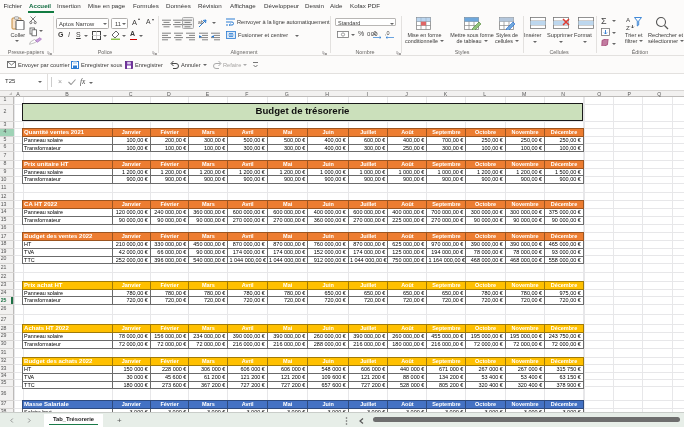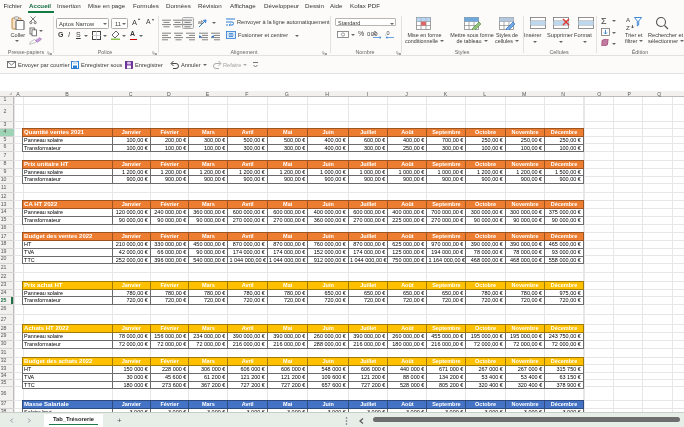--- a/index.html
+++ b/index.html
@@ -328,20 +328,33 @@
 <svg class="abs" style="left:213px;top:5px" width="9" height="8" viewBox="0 0 9 8">
         <path d="M7.5 2.5 H3 a2.5 2.5 0 0 0 0 5 h3" fill="none" stroke="#aaa" stroke-width="1"></path>
         <path d="M5.5 0 L8 2.5 L5.5 5" fill="none" stroke="#aaa" stroke-width="1"></path>
       </svg>
 <span style="left:223px;color:#a5a3a1">Refaire</span>
 <div class="dd" style="left:243px;top:8px;border-top-color:#aaa"></div>
 <svg class="abs" style="left:252px;top:5px" width="7" height="8" viewBox="0 0 7 8">
         <path d="M1 1.5 h5 M1.5 4 l2 2 2 -2" fill="none" stroke="#666" stroke-width="0.9"></path>
       </svg>
 </div>
+<div class="abs fbar">
+<div class="abs" style="left:0px;top:0px;width:48px;height:15.5px;background:#fff;border-right:1px solid #e0dedc">
+        <span style="position:absolute;left:5px;top:4px;font-size:6px;color:#333">T25</span>
+        <div class="dd" style="left:38px;top:6.5px"></div>
+      </div>
+<div class="abs" style="left:51px;top:3px;width:1px;height:10px;background:#cccccc"></div>
+<span class="abs" style="left:58px;top:3.5px;font-size:7px;color:#999">×</span>
+<svg class="abs" style="left:68px;top:5px" width="8" height="6" viewBox="0 0 8 6">
+        <path d="M0.5 3 L3 5.5 L7.5 0.5" fill="none" stroke="#999" stroke-width="1.1"></path>
+      </svg>
+<span class="abs" style="left:80px;top:3px;font-size:7.5px;font-style:italic;color:#444;font-family:'Liberation Serif',serif">fx</span>
+<div class="dd" style="left:89px;top:7.5px"></div>
+</div>
 <div class="abs sheet">
 <div class="gl" style="left:13.50px;top:6.00px;width:1px;height:315.50px"></div>
 <div class="gl" style="left:22.50px;top:6.00px;width:1px;height:315.50px"></div>
 <div class="gl" style="left:111.50px;top:6.00px;width:1px;height:315.50px"></div>
 <div class="gl" style="left:149.50px;top:6.00px;width:1px;height:315.50px"></div>
 <div class="gl" style="left:188.00px;top:6.00px;width:1px;height:315.50px"></div>
 <div class="gl" style="left:227.00px;top:6.00px;width:1px;height:315.50px"></div>
 <div class="gl" style="left:266.50px;top:6.00px;width:1px;height:315.50px"></div>
 <div class="gl" style="left:307.00px;top:6.00px;width:1px;height:315.50px"></div>
 <div class="gl" style="left:347.50px;top:6.00px;width:1px;height:315.50px"></div>
@@ -912,20 +925,21 @@
 <td class="v">3&nbsp;000&nbsp;€</td>
 <td class="v">3&nbsp;000&nbsp;€</td>
 <td class="v">3&nbsp;000&nbsp;€</td>
 <td class="v">3&nbsp;000&nbsp;€</td>
 <td class="v">3&nbsp;000&nbsp;€</td>
 <td class="v">3&nbsp;000&nbsp;€</td>
 <td class="v">3&nbsp;000&nbsp;€</td>
 </tr>
 </tbody>
       </table>
+<div class="abs title" style="top:12.7px">Budget de trésorerie</div>
 <div class="colhdr">
 <div style="position:absolute;left:9px;top:1.5px;width:0;height:0;border-left:3.2px solid transparent;border-bottom:3.2px solid #c2c0be"></div>
 <span style="left:18.0px">A</span>
 <span style="left:67.0px">B</span>
 <span style="left:130.5px">C</span>
 <span style="left:168.8px">D</span>
 <span style="left:207.5px">E</span>
 <span style="left:246.8px">F</span>
 <span style="left:286.8px">G</span>
 <span style="left:327.2px">H</span>

